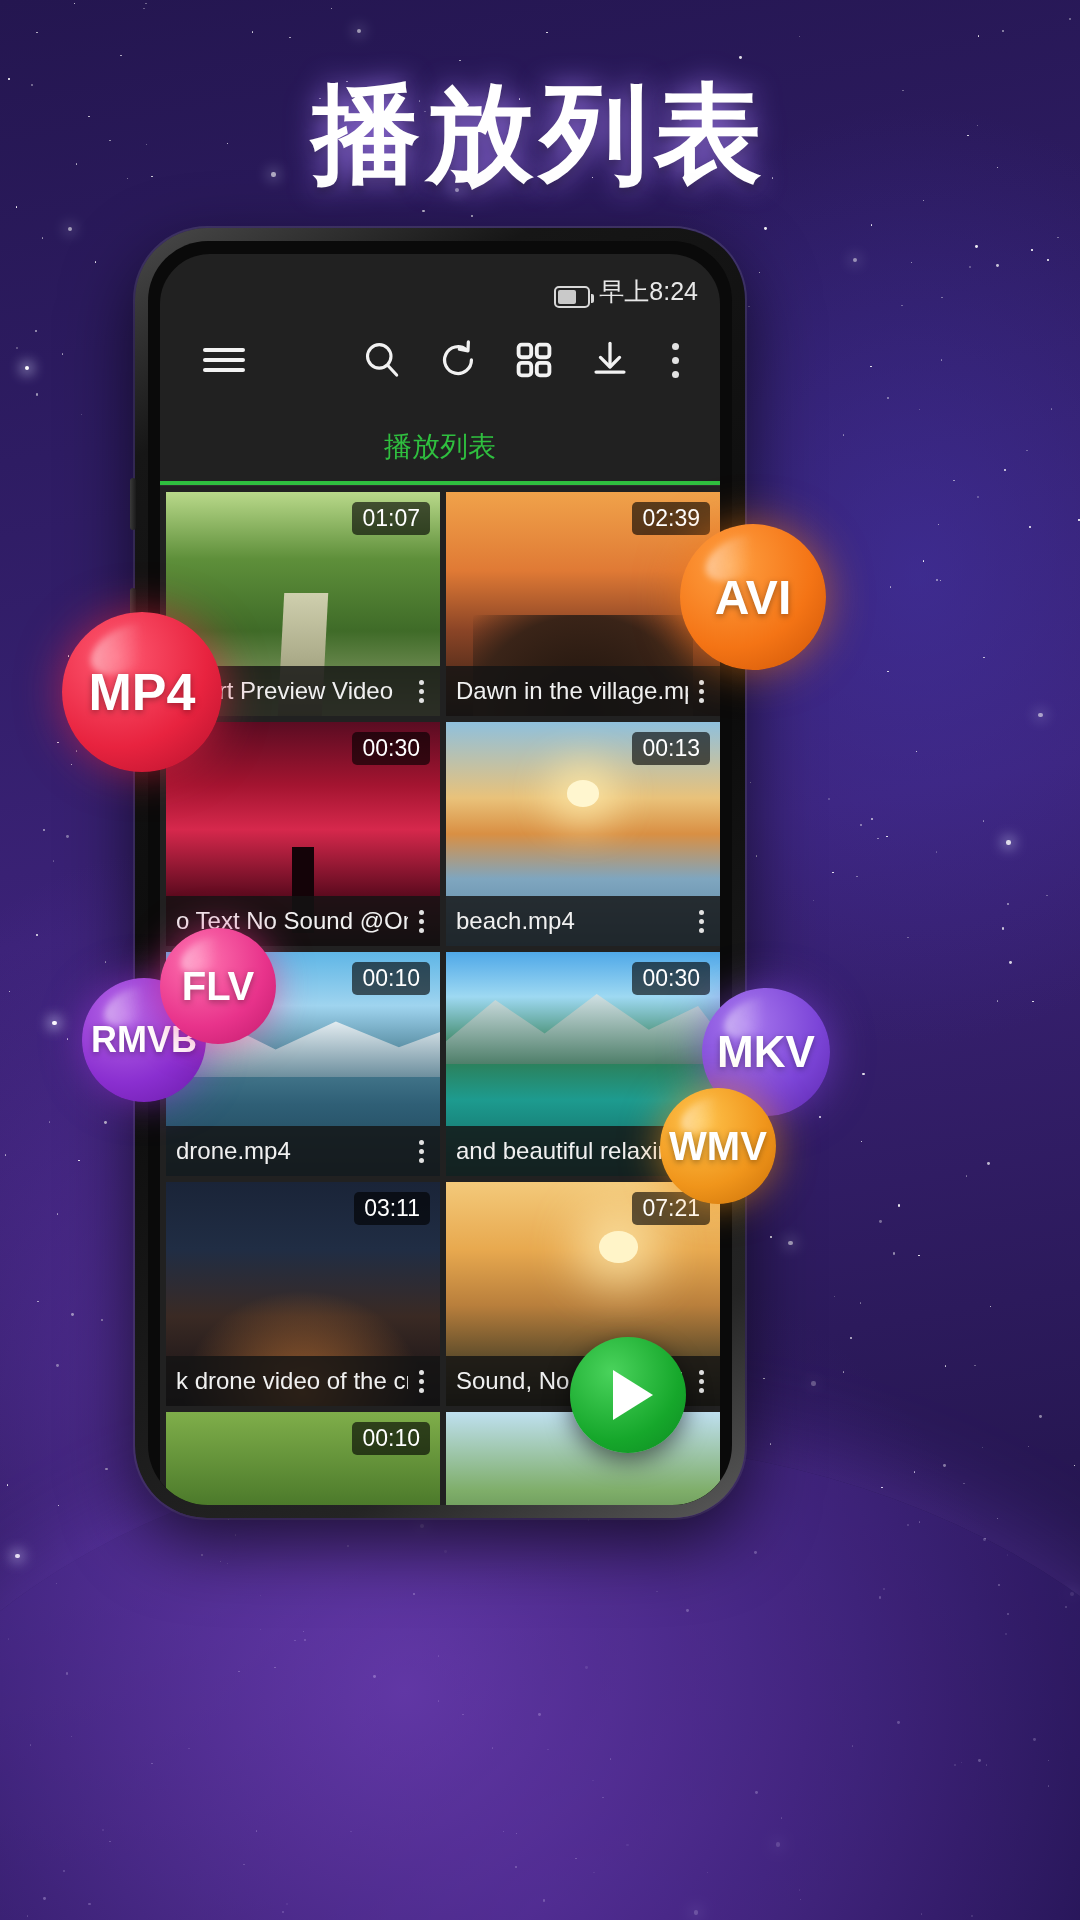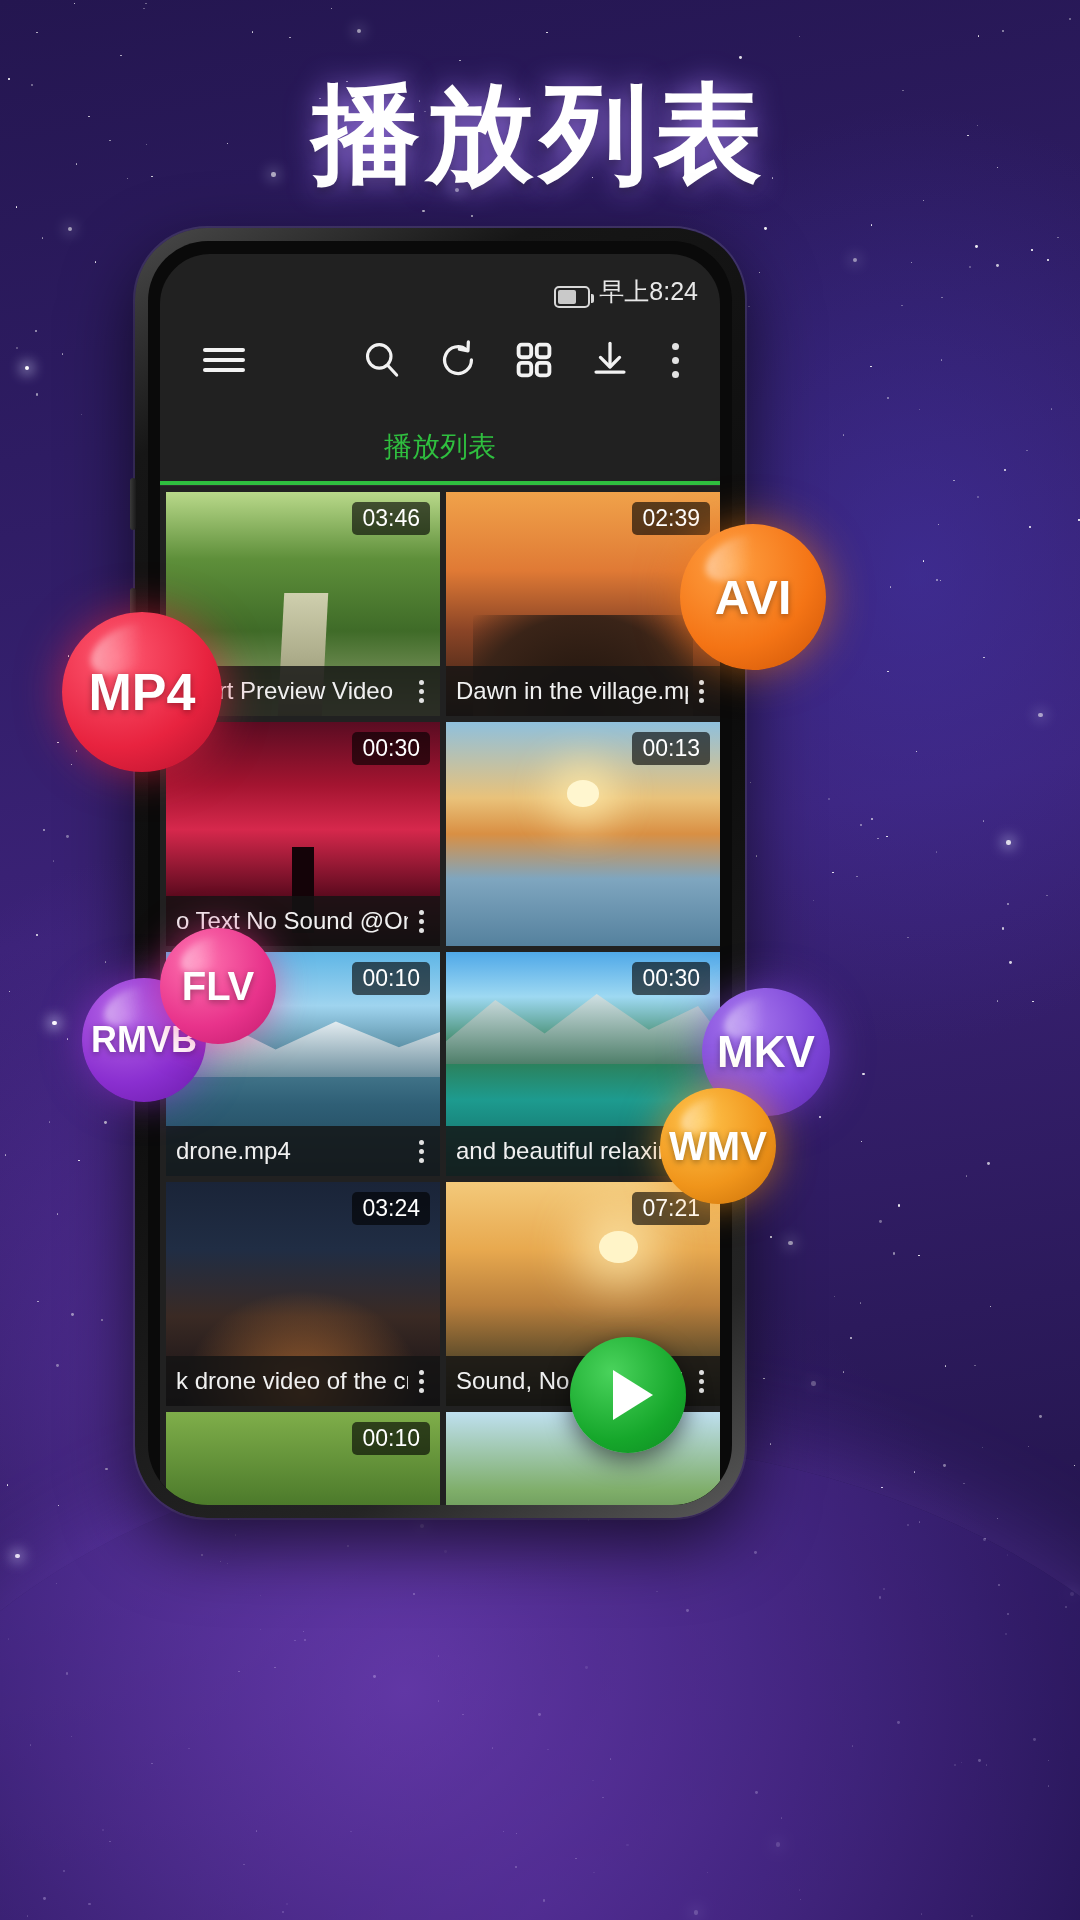--- a/index.html
+++ b/index.html
@@ -689,21 +689,21 @@
       <div id="tabs">
         <div class="tab active">
           <span>播放列表</span>
         </div>
       </div>
 
       <div id="grid">
 
         <div class="cell">
           <div class="thumb t-forest"></div>
-          <div class="dur">03:46</div>
+          <div class="dur">01:07</div>
           <div class="cap">
             <span class="nm">Short Preview Video</span>
             <span class="kebab">
                 <i></i>
                 <i></i>
                 <i></i>
               </span>
           </div>
         </div>
 
@@ -729,20 +729,28 @@
                 <i></i>
                 <i></i>
                 <i></i>
               </span>
           </div>
         </div>
 
         <div class="cell">
           <div class="thumb t-beach"></div>
           <div class="dur">00:13</div>
+          <div class="cap">
+            <span class="nm">beach.mp4</span>
+            <span class="kebab">
+                <i></i>
+                <i></i>
+                <i></i>
+              </span>
+          </div>
         </div>
 
         <div class="cell">
           <div class="thumb t-lake"></div>
           <div class="dur">00:10</div>
           <div class="cap">
             <span class="nm">drone.mp4</span>
             <span class="kebab">
                 <i></i>
                 <i></i>
@@ -759,21 +767,21 @@
             <span class="kebab">
                 <i></i>
                 <i></i>
                 <i></i>
               </span>
           </div>
         </div>
 
         <div class="cell">
           <div class="thumb t-city"></div>
-          <div class="dur">03:24</div>
+          <div class="dur">03:11</div>
           <div class="cap">
             <span class="nm">k drone video of the cra</span>
             <span class="kebab">
                 <i></i>
                 <i></i>
                 <i></i>
               </span>
           </div>
         </div>
 

